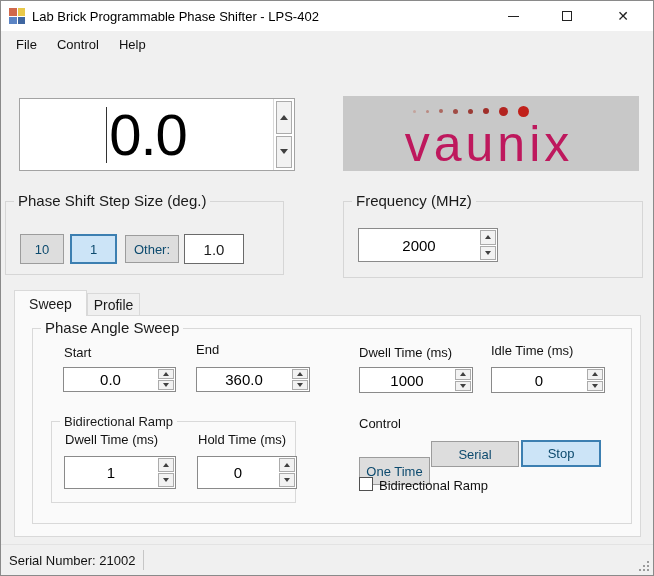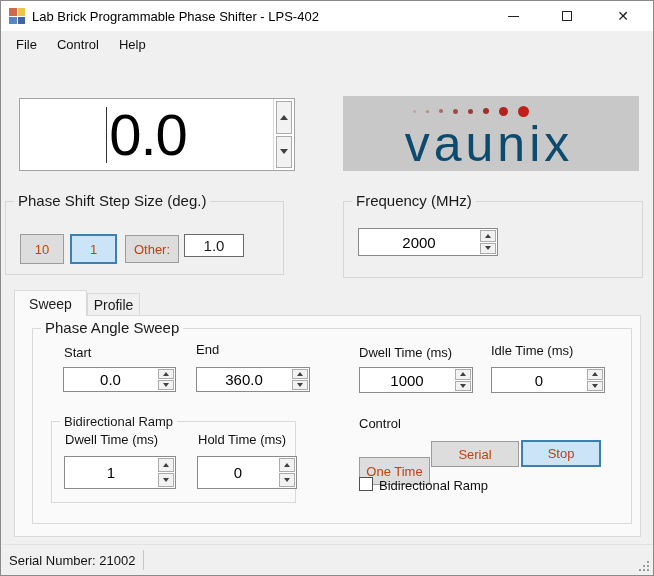--- a/index.html
+++ b/index.html
@@ -33,35 +33,35 @@
   .bigval { font-size:58px; line-height:1; color:#000; letter-spacing:-1px; }
   .bigspin { width:21px; display:flex; flex-direction:column; gap:2px; padding:2px; border-left:1px solid #d9d9d9; }
   .bigspin .sbtn { flex:1; }
   .sbtn { background:#f2f2f2; border:1px solid #ababab; display:flex; align-items:center; justify-content:center; }
   .tri-up { width:0; height:0; border-left:4px solid transparent; border-right:4px solid transparent; border-bottom:5px solid #404040; }
   .tri-down { width:0; height:0; border-left:4px solid transparent; border-right:4px solid transparent; border-top:5px solid #404040; }
   
   .logo { position:absolute; left:342px; top:95px; width:296px; height:75px; background:#c8c8c8; }
   .logo-dots { position:absolute; left:70px; top:8px; width:150px; height:14px; display:flex; align-items:center; gap:10px; }
   .logo-dots span { flex:none; }
-  .logo-text { position:absolute; left:0; right:4px; bottom:2px; text-align:center; font-size:50px; line-height:1; font-weight:500; letter-spacing:4px; color:#0c4a6e; }
+  .logo-text { position:absolute; left:0; right:4px; bottom:2px; text-align:center; font-size:50px; line-height:1; font-weight:500; letter-spacing:4px; color:#be185d; }
   
   .groupbox { position:absolute; border:1px solid #d6d6d6; }
   .gb-label { position:absolute; top:-10px; left:8px; padding:0 4px; background:#f0f0f0; font-size:15px; white-space:nowrap; }
   .gb-label.small { font-size:13px; top:-8px; }
   .on-tab { background:#fafafa; }
   
   .numfield { position:absolute; background:#fff; border:1px solid #8a8a8a; display:flex; }
   .numfield .val { flex:1; display:flex; align-items:center; justify-content:center; font-size:15px; color:#000; }
   .numfield .spin { width:18px; display:flex; flex-direction:column; gap:1px; padding:1px; }
   .numfield .spin .sbtn { flex:1; }
   .numfield .spin .tri-up { border-left-width:3px; border-right-width:3px; border-bottom-width:4px; }
   .numfield .spin .tri-down { border-left-width:3px; border-right-width:3px; border-top-width:4px; }
   
-  .btn { position:absolute; background:#ddd; border:1px solid #9c9c9c; display:flex; align-items:center; justify-content:center; font-size:13px; color:#c2410c; }
+  .btn { position:absolute; background:#ddd; border:1px solid #9c9c9c; display:flex; align-items:center; justify-content:center; font-size:13px; color:#0c4a6e; }
   .btn.selected { background:#cce4f7; border:2px solid #3c7fb1; }
   .textbox { position:absolute; background:#fff; border:1px solid #6a6a6a; display:flex; align-items:center; justify-content:center; font-size:15px; }
   
   .tab { position:absolute; display:flex; align-items:center; justify-content:center; font-size:14px; }
   .tab.selected { left:13px; top:289px; width:73px; height:26px; background:#fafafa; border:1px solid #d9d9d9; border-bottom:none; z-index:2; }
   .tab.unselected { left:86px; top:292px; width:53px; height:23px; background:#f0f0f0; border:1px solid #d9d9d9; border-bottom:none; }
   .tabpage { position:absolute; left:13px; top:314px; width:627px; height:222px; background:#fafafa; border:1px solid #d9d9d9; z-index:1; }
   
   .checkbox { position:absolute; width:14px; height:14px; background:#fff; border:1px solid #4f4f4f; }
   
@@ -135,28 +135,28 @@
     <span class="gb-label">Phase Shift Step Size (deg.)</span>
     <div class="btn" style="left:14px; top:32px; width:44px; height:30px;">
       <span>10</span>
     </div>
     <div class="btn selected" style="left:64px; top:32px; width:47px; height:30px;">
       <span>1</span>
     </div>
     <div class="btn" style="left:119px; top:33px; width:54px; height:28px;">
       <span>Other:</span>
     </div>
-    <div class="textbox" style="left:178px; top:32px; width:60px; height:23px;">
+    <div class="textbox" style="left:178px; top:32px; width:60px; height:30px;">
       <span>1.0</span>
     </div>
   </div>
 
   <div class="groupbox" style="left:342px; top:200px; width:300px; height:77px;">
     <span class="gb-label">Frequency (MHz)</span>
-    <div class="numfield" style="left:14px; top:26px; width:140px; height:28px;">
+    <div class="numfield" style="left:14px; top:26px; width:140px; height:34px;">
       <div class="val">2000</div>
       <div class="spin">
         <div class="sbtn">
             <i class="tri-up"></i>
           </div>
         <div class="sbtn">
             <i class="tri-down"></i>
           </div>
       </div>
     </div>

